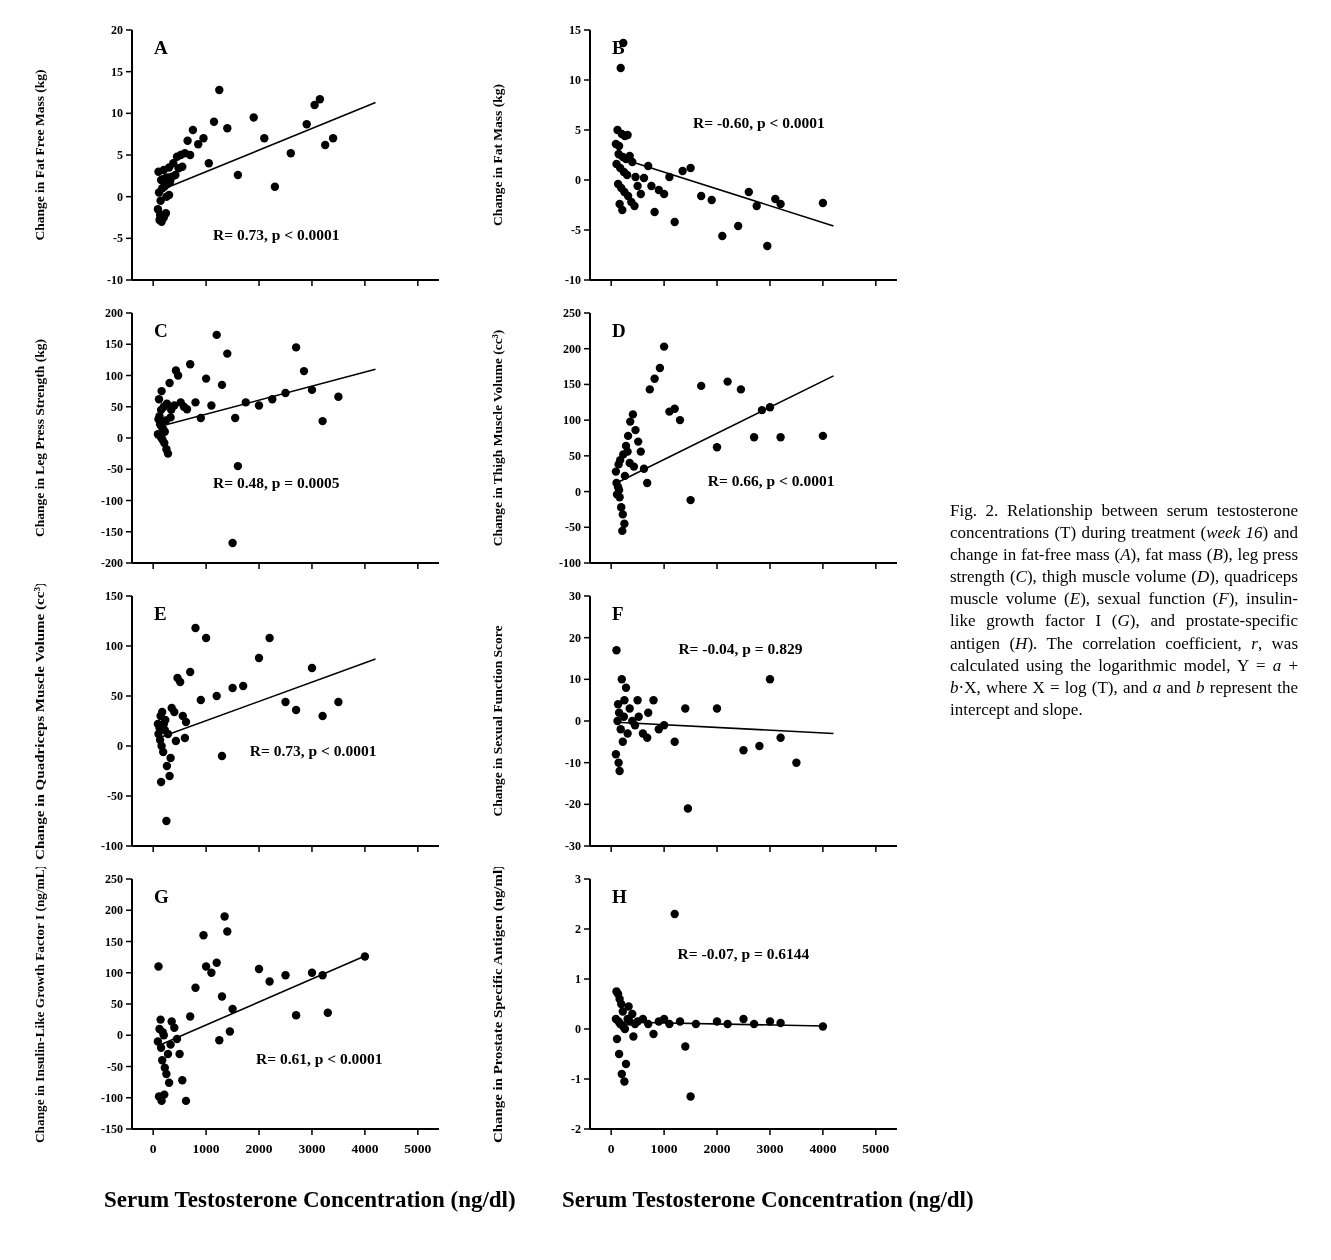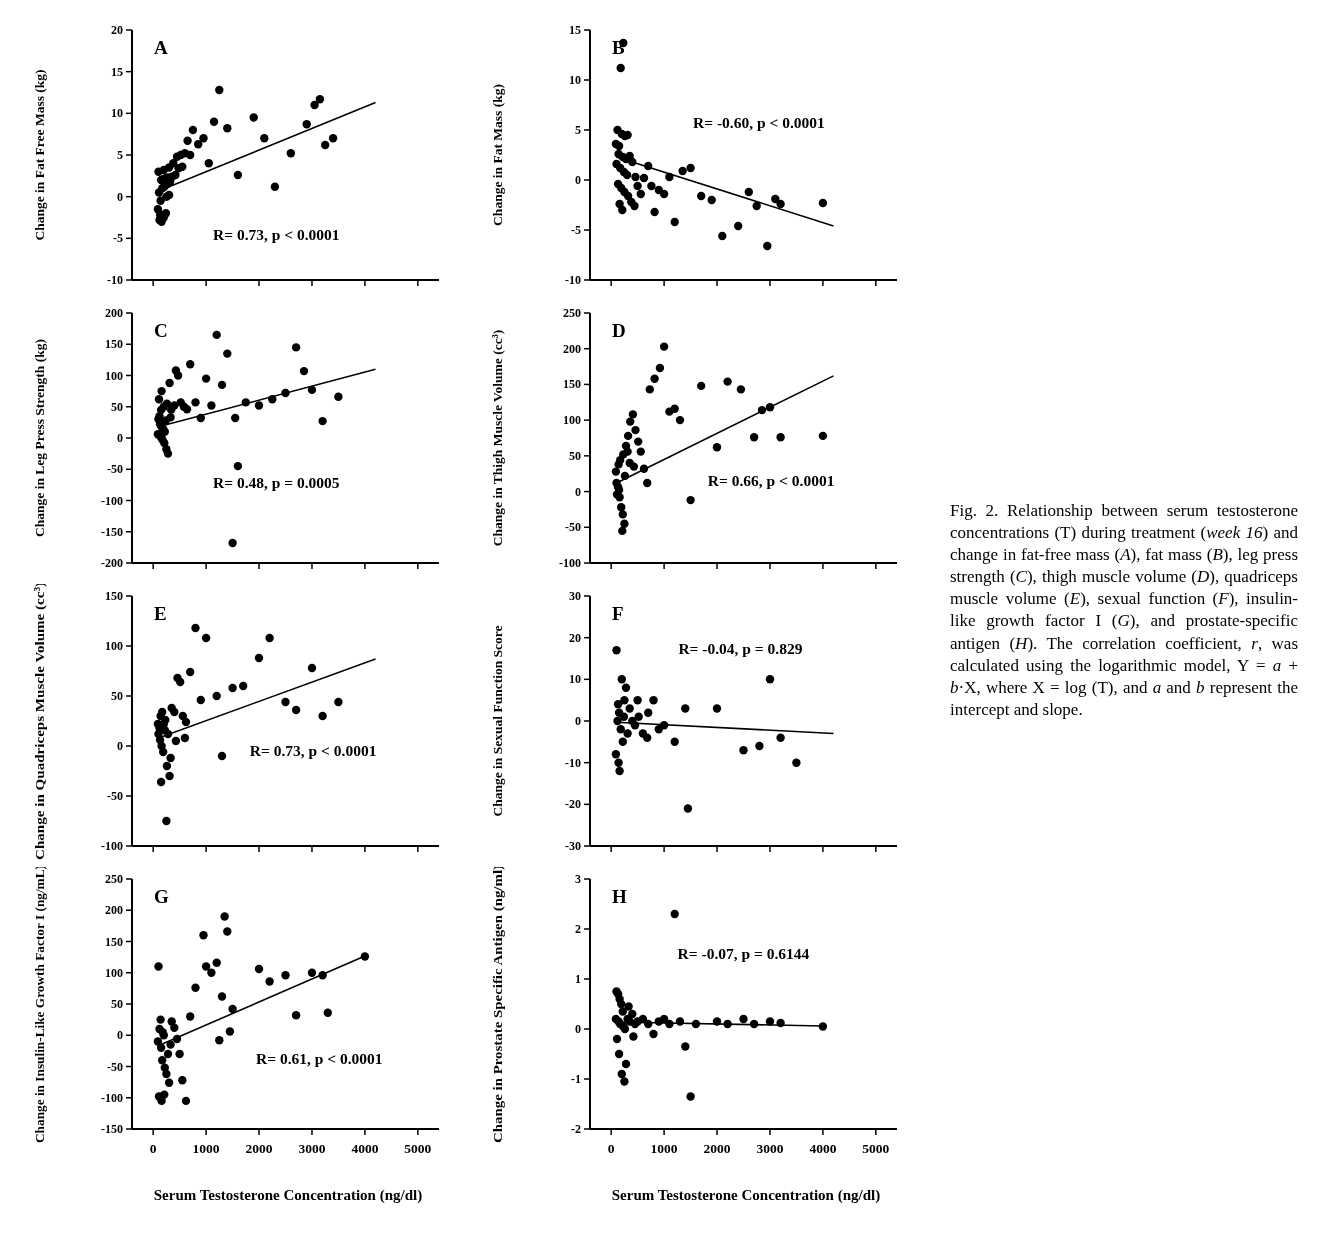--- a/index.html
+++ b/index.html
@@ -19,21 +19,21 @@
   }
   .col {
     width: 458px;
     display: flex;
     flex-direction: column;
   }
   .panel svg { display: block; }
   svg text { font-family: "Liberation Serif", serif; fill: #000; }
   .x-title {
     font-weight: bold;
-    font-size: 15px;
+    font-size: 23px;
     width: 458px;
     box-sizing: border-box;
     padding-left: 90px;
     text-align: center;
     margin-top: 4px;
     white-space: nowrap;
   }
   .caption-col {
     width: 372px;
     margin-left: 8px;

